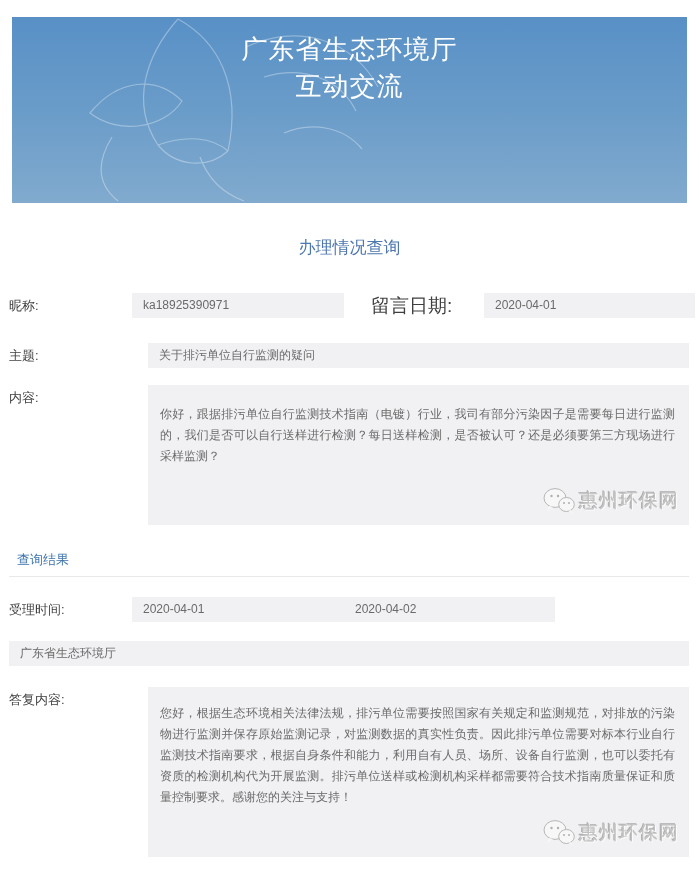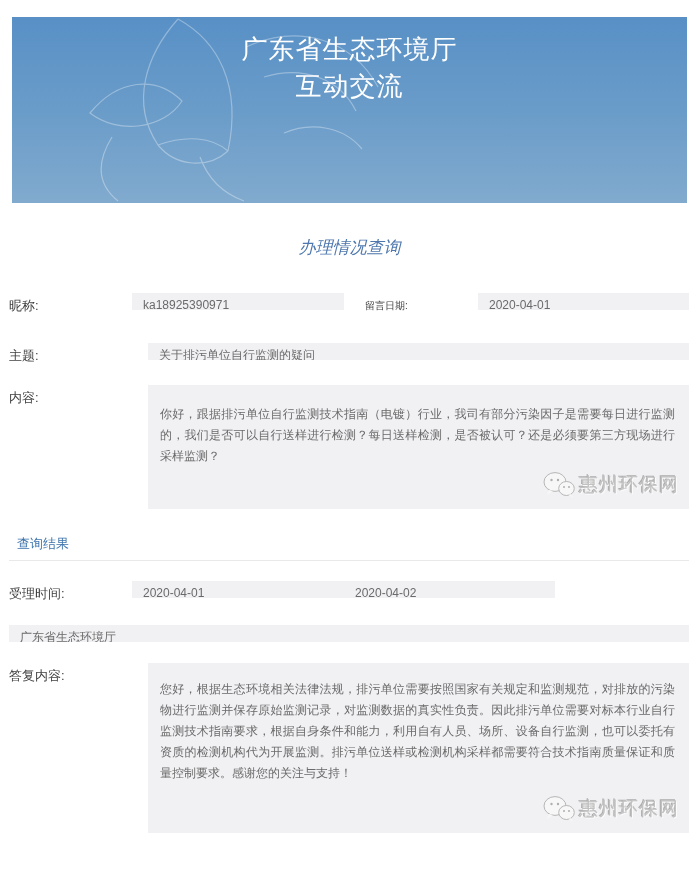--- a/index.html
+++ b/index.html
@@ -32,47 +32,46 @@
   }
 
   
   .page-title {
     margin-top: 33px;
     text-align: center;
     color: #4d77ae;
     font-size: 17px;
     line-height: 24px;
     font-weight: 400;
-    font-style: italic;
   }
 
   
   .form { margin-top: 33px; }
   .row { display: flex; align-items: flex-start; margin-left: 9px; margin-right: 10px; }
   .row + .row { margin-top: 25px; gap: 16px; }
   .lbl {
     width: 123px;
     flex: 0 0 123px;
     font-size: 13px;
     color: #3f3f3f;
     line-height: 25px;
     white-space: nowrap;
   }
   .lbl2 {
     width: 113px;
     flex: 0 0 113px;
-    margin-left: 21px;
-    font-size: 10px;
+    margin-left: 27px;
+    font-size: 19px;
     color: #3f3f3f;
     line-height: 25px;
     white-space: nowrap;
   }
   .field {
     background: #f1f0f3;
-    height: 17px;
+    height: 25px;
     line-height: 25px;
     font-size: 12px;
     color: #6a6a6a;
     padding-left: 11px;
     overflow: hidden;
     white-space: nowrap;
   }
   .field.half  { width: 212px; flex: 0 0 212px; }
   .field.half2 { width: 211px; flex: 0 0 211px; }
   .field.full  { flex: 1 1 auto; }
@@ -80,21 +79,21 @@
   .bigbox {
     background: #f1f0f3;
     flex: 1 1 auto;
     position: relative;
     padding: 19px 14px 0 12px;
     font-size: 12px;
     line-height: 21px;
     color: #6a6a6a;
     text-align: justify;
   }
-  .bigbox.content-box { height: 124px; }
+  .bigbox.content-box { height: 140px; }
   .bigbox.reply-box   { height: 170px; padding-top: 16px; }
 
   .gap-sm { margin-top: 17px !important; }
   .gap-md { margin-top: 21px !important; }
   .gap-row { margin-top: 19px !important; }
 
   
   .section-head {
     margin: 27px 10px 0 17px;
     color: #3f74ad;

